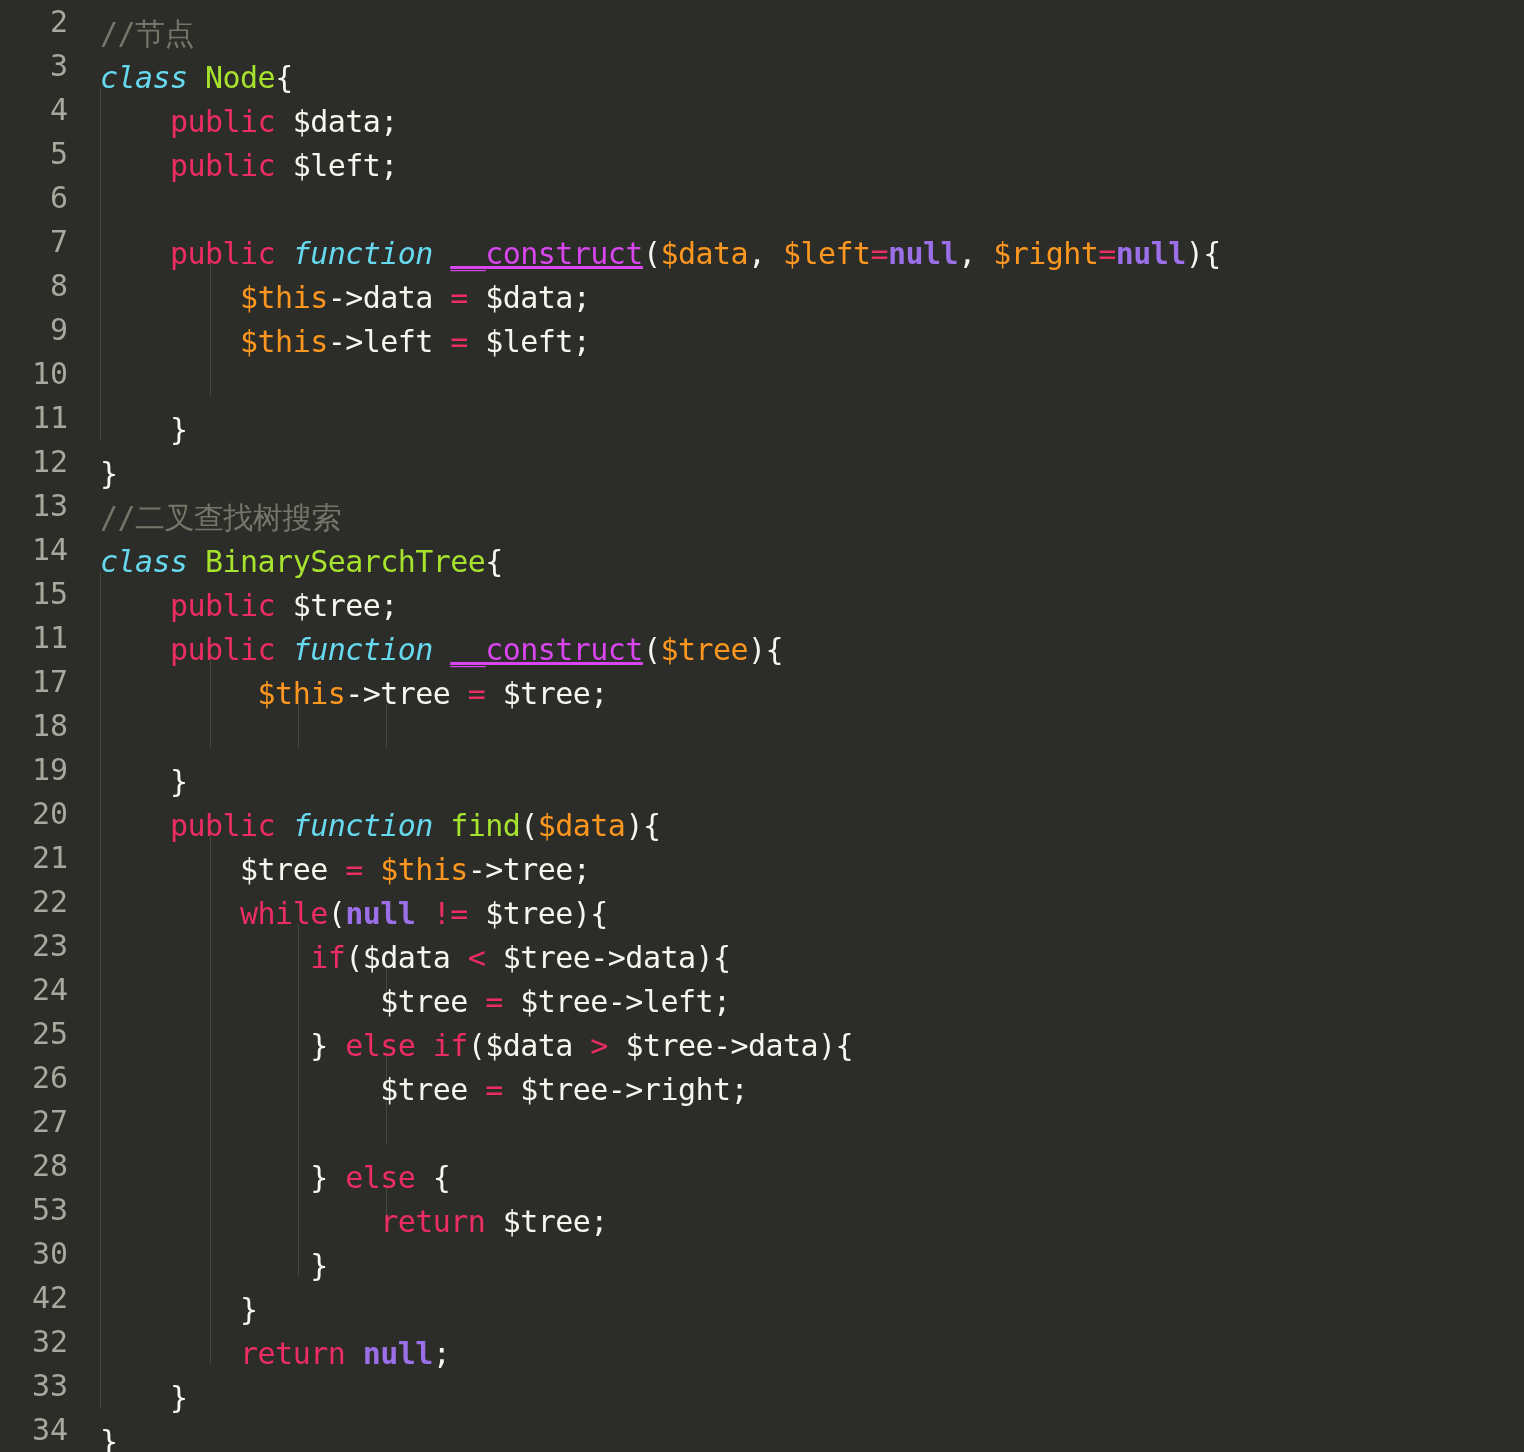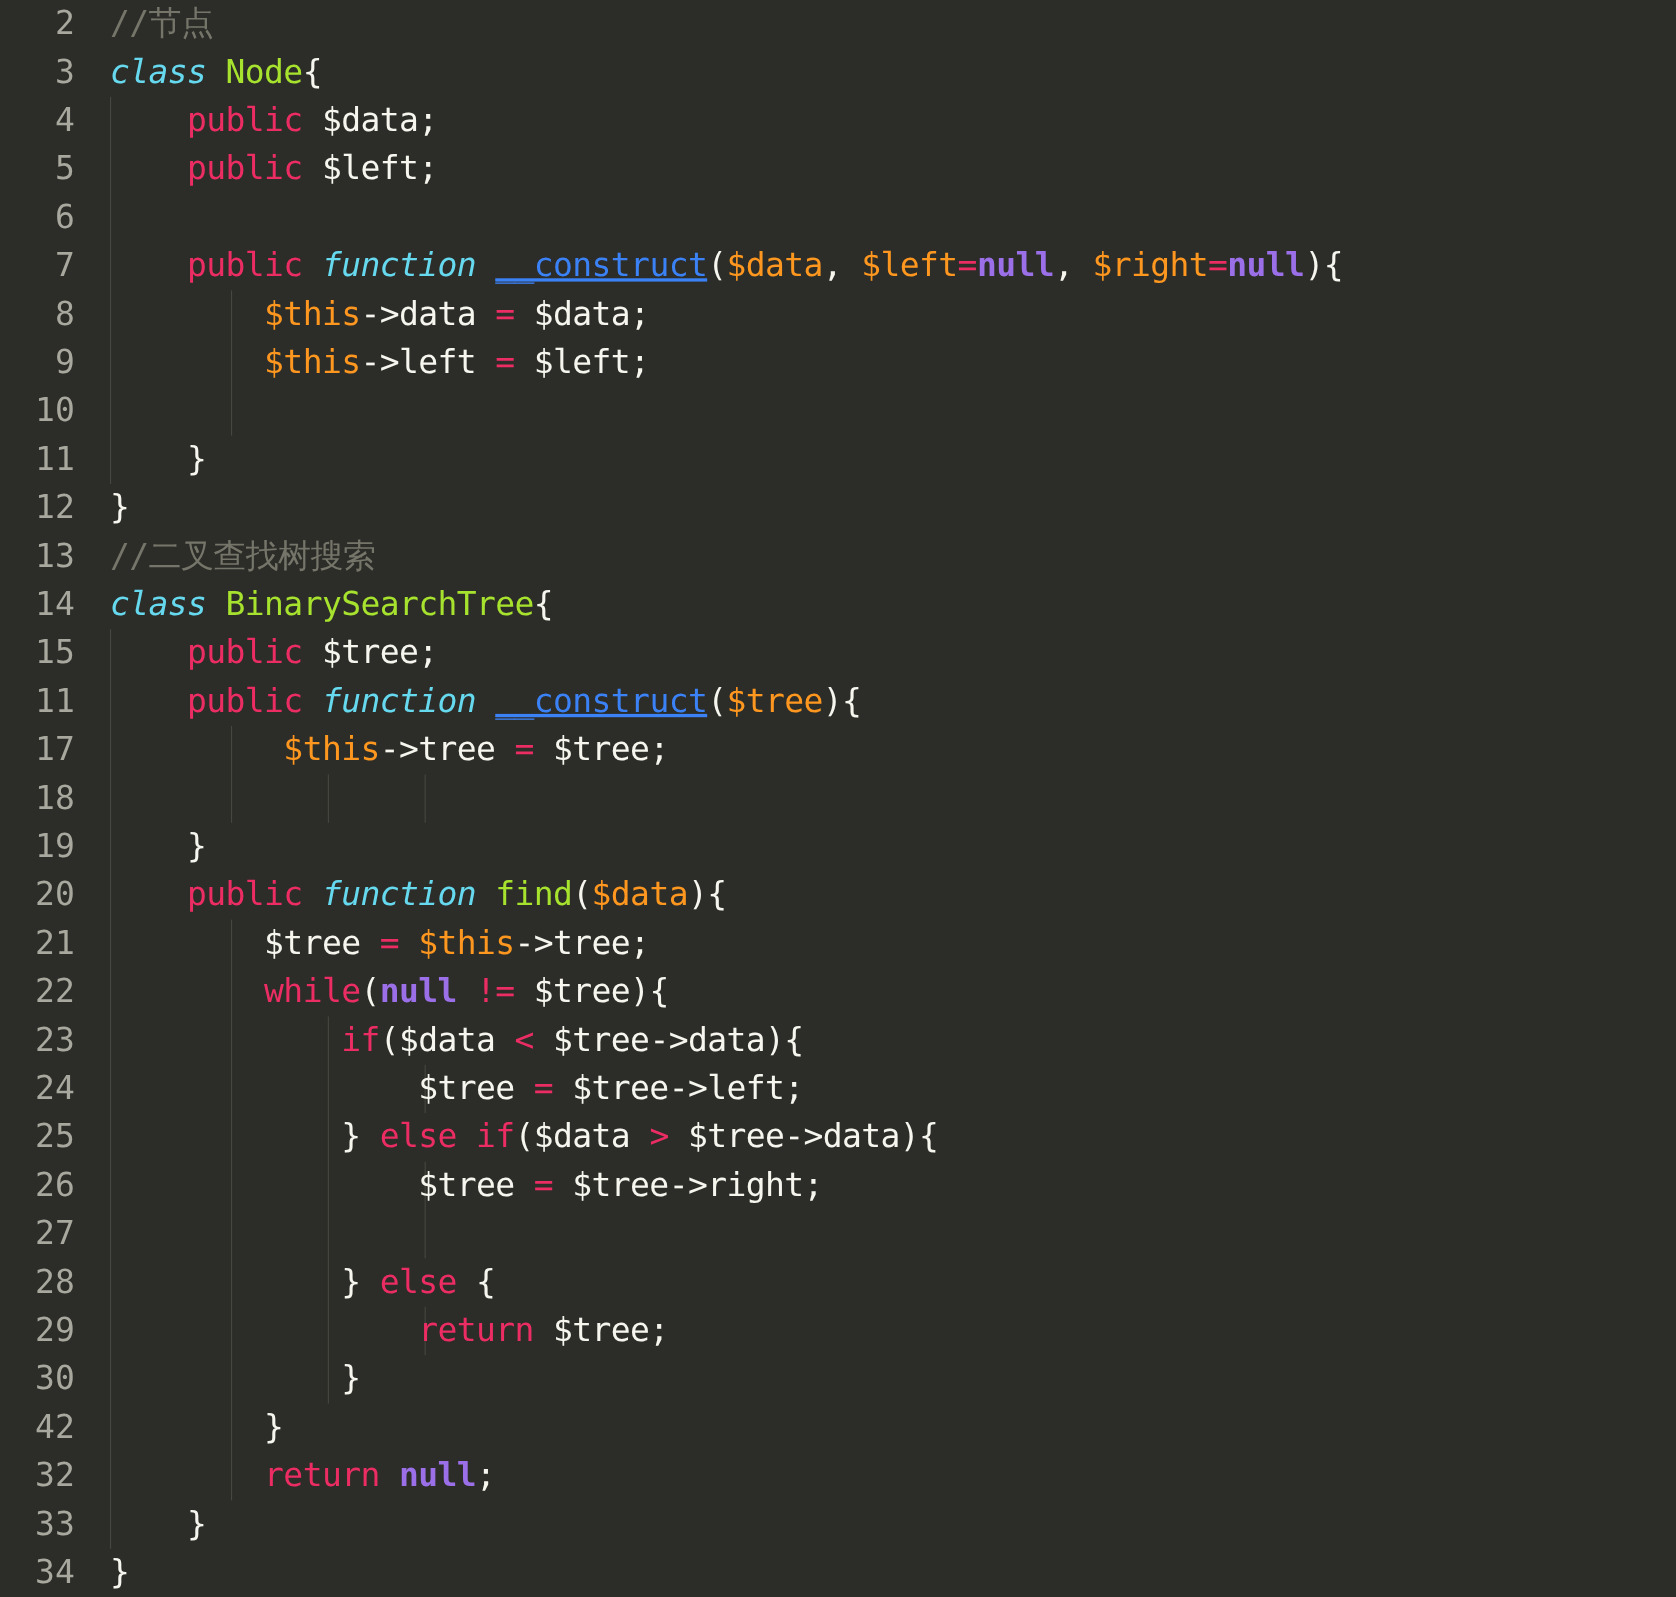--- a/index.html
+++ b/index.html
@@ -47,30 +47,30 @@
     width: 68px;
     text-align: right;
     color: #a8a89e;
     font-size: 30px;
     line-height: 44px;
     font-family: "DejaVu Sans Mono", monospace;
   }
   .code {
     position: absolute;
     left: 100px;
-    top: 0;
+    top: 12px;
     line-height: 44px;
     color: #f6f6ef;
     letter-spacing: -0.55px;
   }
   .cm  { color: #75756a; }           
   .kw  { color: #ec2d63; }           
   .kwi { color: #66d9ef; font-style: italic; text-align: right; }  
   .ty  { color: #a6e22e; }           
-  .fn  { color: #3b82f6; text-decoration: underline; } 
+  .fn  { color: #d946ef; text-decoration: underline; } 
   .var { color: #fd971f; }  
   .op  { color: #ec2d63; }           
   .nl  { color: #9b6fe8; font-weight: bold; }           
   .pl  { color: #f6f6ef; }           
 </style>
 </head>
 <body>
 
 <div id="editor">
   <div class="guides">
@@ -107,20 +107,20 @@
       <div class="line"><span class="ln">19</span><span class="code"><span class="pl">    </span><span class="pl">}</span></span></div>
       <div class="line"><span class="ln">20</span><span class="code"><span class="pl">    </span><span class="kw">public</span><span class="pl"> </span><span class="kwi">function</span><span class="pl"> </span><span class="ty">find</span><span class="pl">(</span><span class="var">$data</span><span class="pl">){</span></span></div>
       <div class="line"><span class="ln">21</span><span class="code"><span class="pl">        </span><span class="pl">$tree </span><span class="op">=</span><span class="pl"> </span><span class="var">$this</span><span class="pl">-&gt;tree;</span></span></div>
       <div class="line"><span class="ln">22</span><span class="code"><span class="pl">        </span><span class="kw">while</span><span class="pl">(</span><span class="nl">null</span><span class="pl"> </span><span class="op">!=</span><span class="pl"> $tree){</span></span></div>
       <div class="line"><span class="ln">23</span><span class="code"><span class="pl">            </span><span class="kw">if</span><span class="pl">($data </span><span class="op">&lt;</span><span class="pl"> $tree-&gt;data){</span></span></div>
       <div class="line"><span class="ln">24</span><span class="code"><span class="pl">                </span><span class="pl">$tree </span><span class="op">=</span><span class="pl"> $tree-&gt;left;</span></span></div>
       <div class="line"><span class="ln">25</span><span class="code"><span class="pl">            </span><span class="pl">} </span><span class="kw">else</span><span class="pl"> </span><span class="kw">if</span><span class="pl">($data </span><span class="op">&gt;</span><span class="pl"> $tree-&gt;data){</span></span></div>
       <div class="line"><span class="ln">26</span><span class="code"><span class="pl">                </span><span class="pl">$tree </span><span class="op">=</span><span class="pl"> $tree-&gt;right;</span></span></div>
       <div class="line"><span class="ln">27</span><span class="code"></span></div>
       <div class="line"><span class="ln">28</span><span class="code"><span class="pl">            </span><span class="pl">} </span><span class="kw">else</span><span class="pl"> {</span></span></div>
-      <div class="line"><span class="ln">29</span><span class="code"><span class="pl">                </span><span class="kw">return</span><span class="pl"> $tree;</span></span></div>
+      <div class="line"><span class="ln">53</span><span class="code"><span class="pl">                </span><span class="kw">return</span><span class="pl"> $tree;</span></span></div>
       <div class="line"><span class="ln">30</span><span class="code"><span class="pl">            </span><span class="pl">}</span></span></div>
       <div class="line"><span class="ln">42</span><span class="code"><span class="pl">        </span><span class="pl">}</span></span></div>
       <div class="line"><span class="ln">32</span><span class="code"><span class="pl">        </span><span class="kw">return</span><span class="pl"> </span><span class="nl">null</span><span class="pl">;</span></span></div>
       <div class="line"><span class="ln">33</span><span class="code"><span class="pl">    </span><span class="pl">}</span></span></div>
       <div class="line"><span class="ln">34</span><span class="code"><span class="pl">}</span></span></div>
     </div>
 </div>
 
 </body></html>

